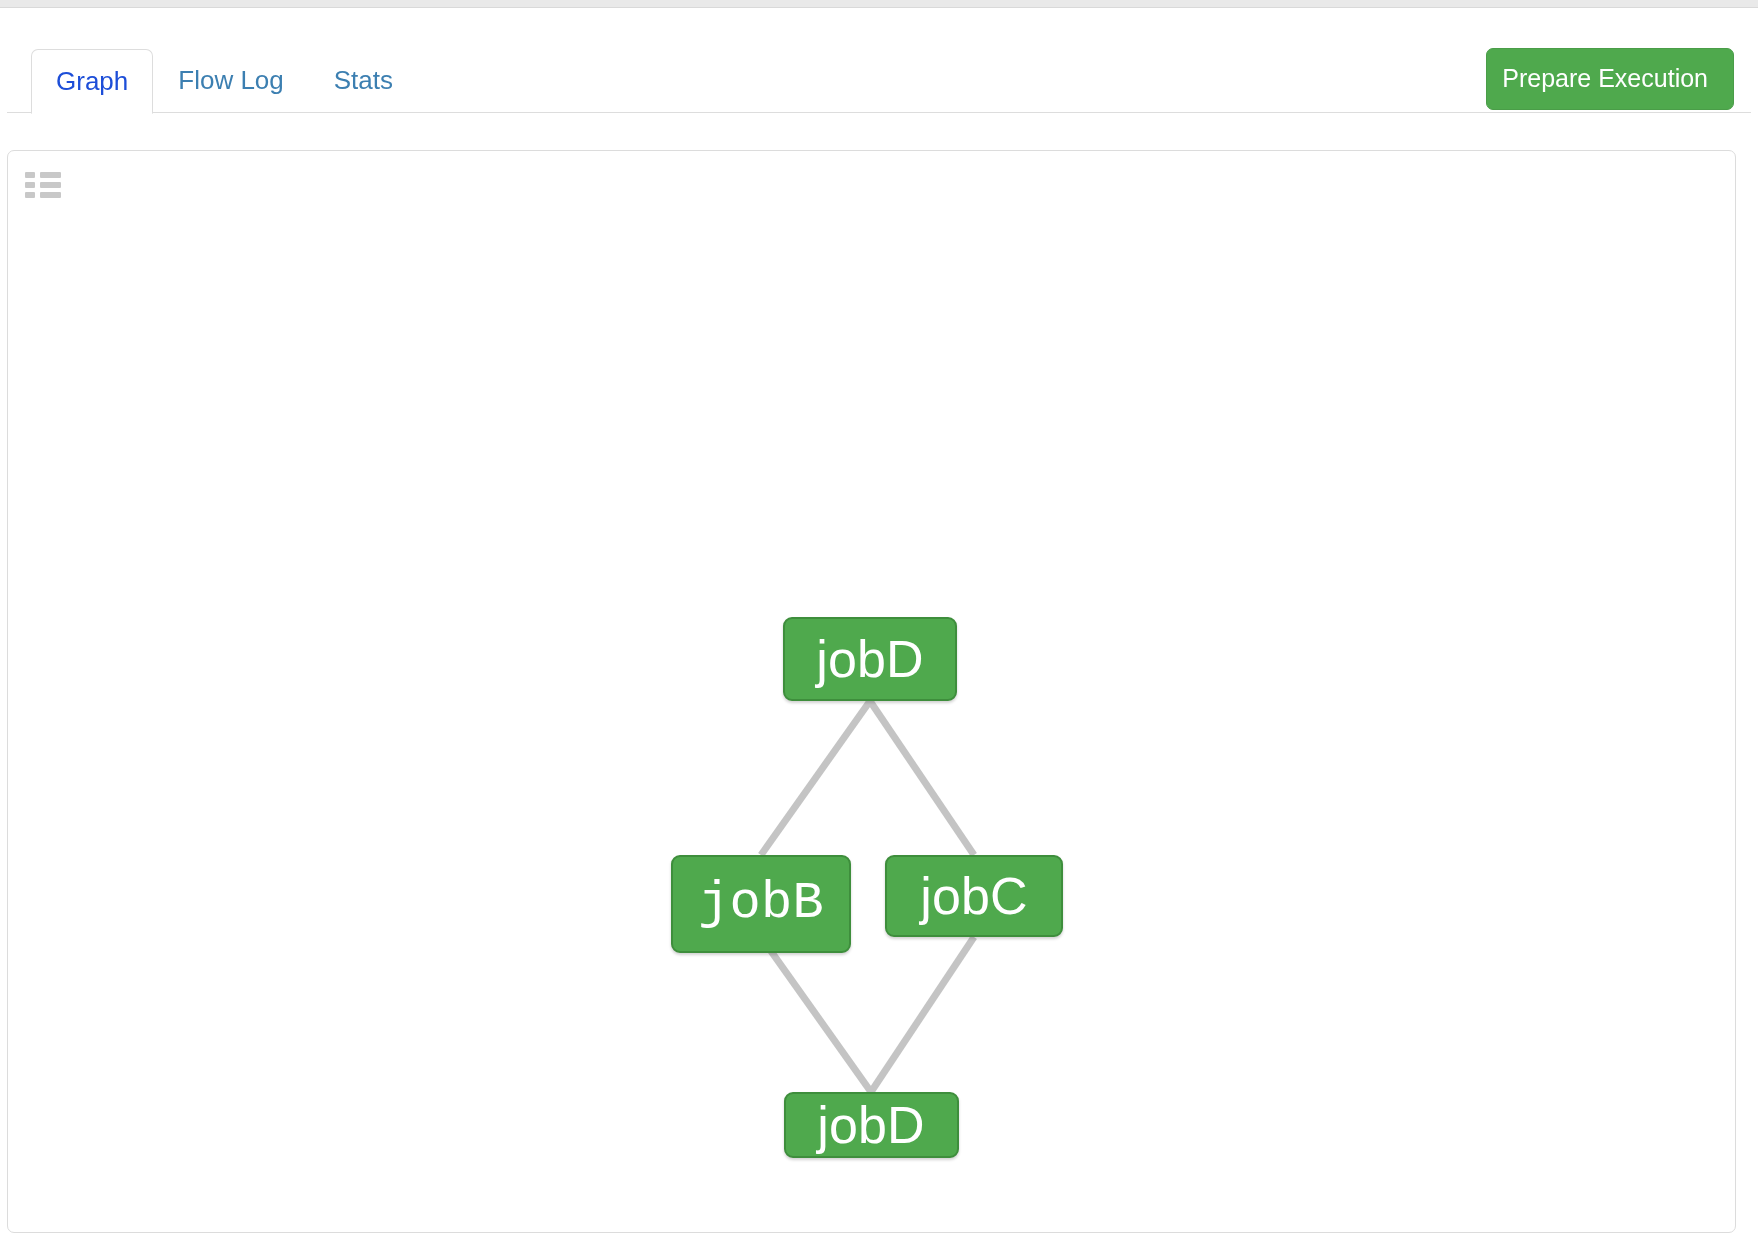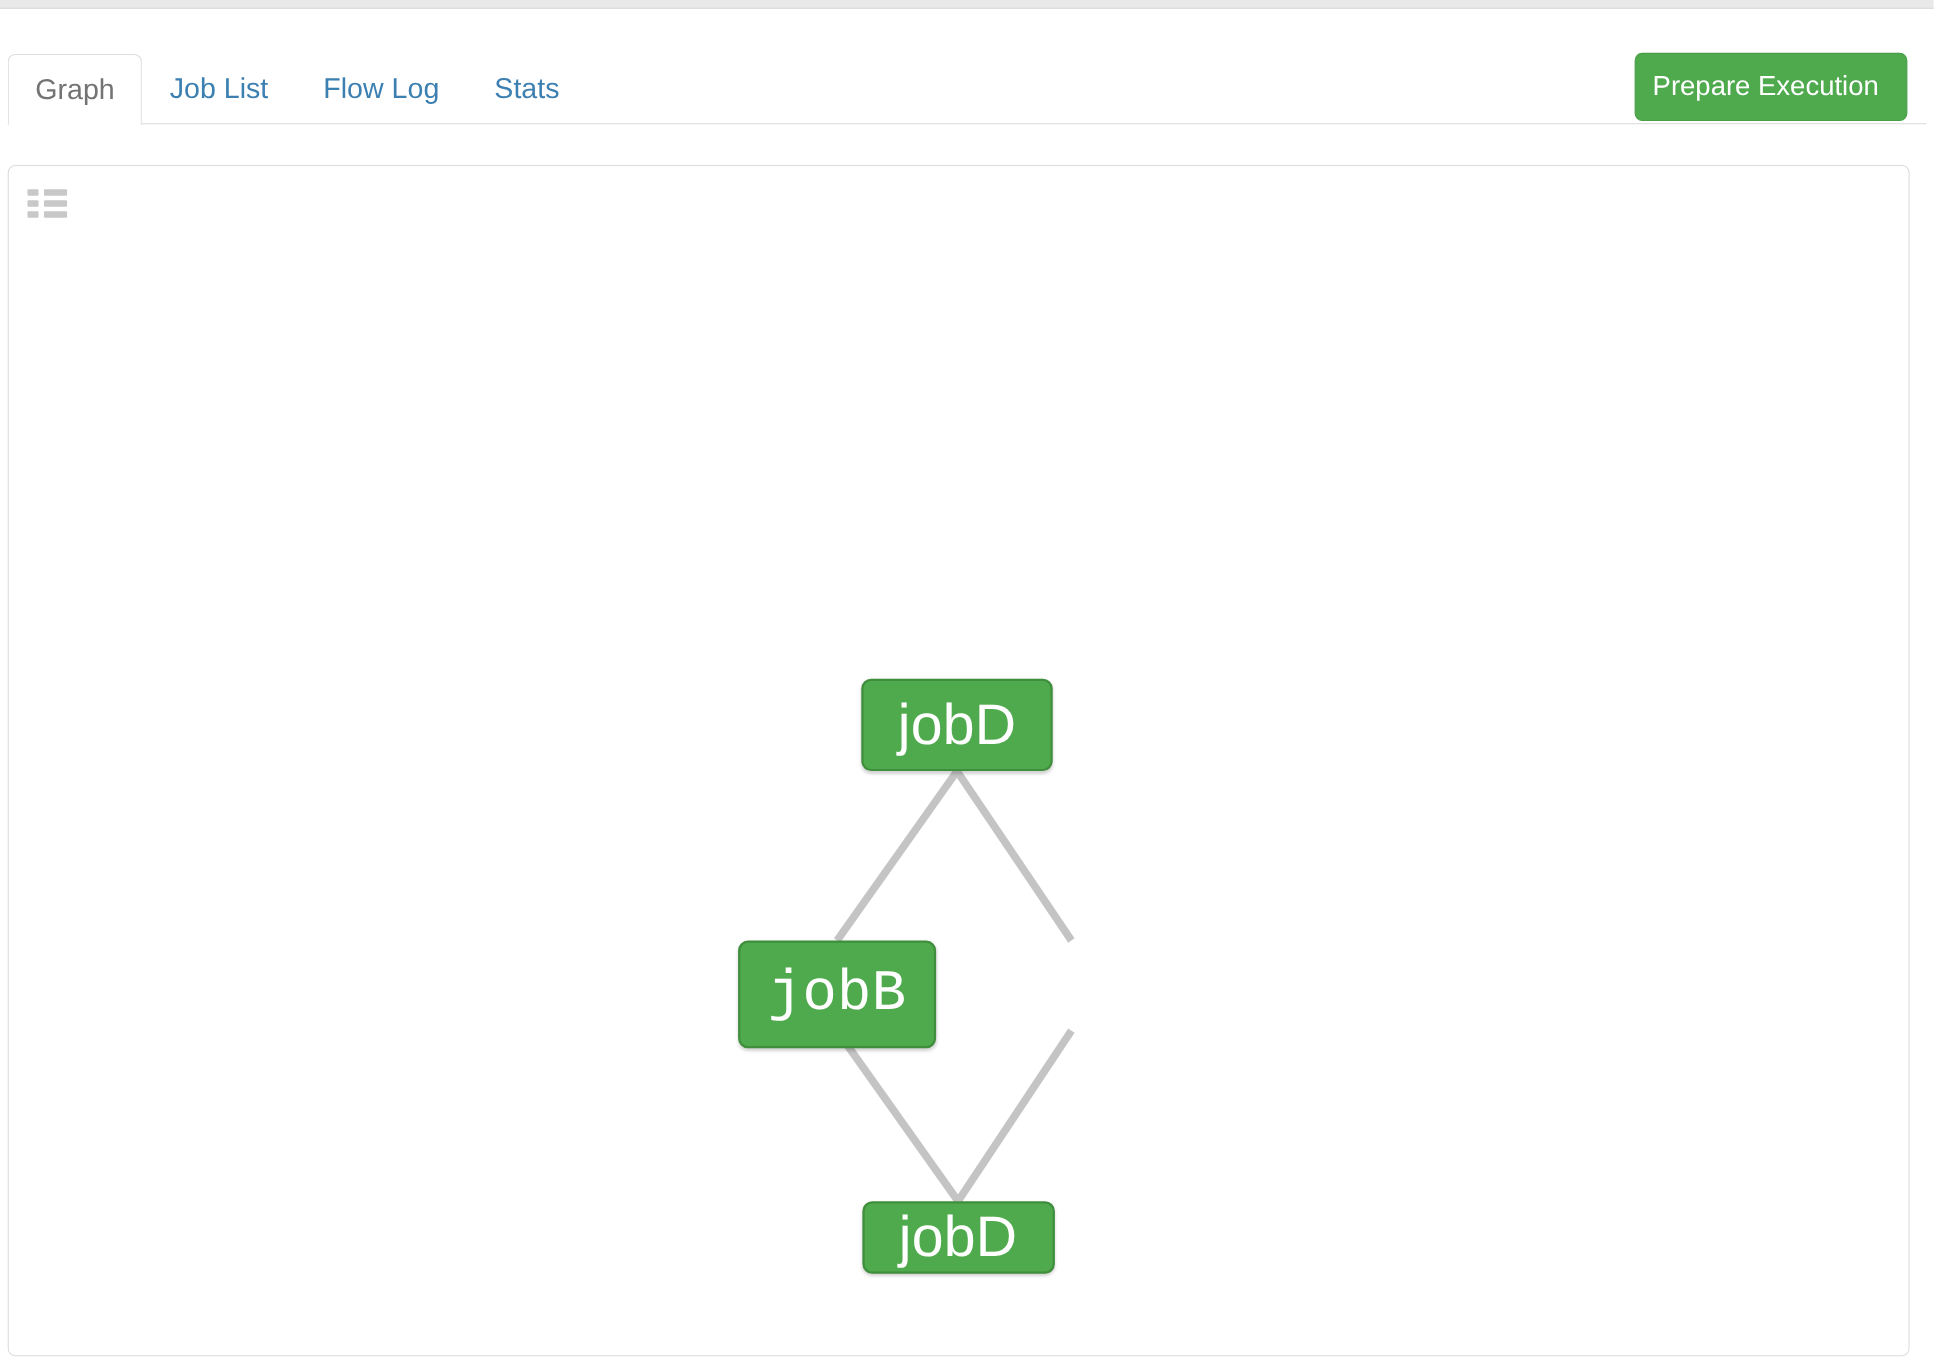--- a/index.html
+++ b/index.html
@@ -57,28 +57,29 @@
     line-height: 1;
     color: #3c7fb1;
     padding: 18px 24px 19px 24px;
     cursor: pointer;
     white-space: nowrap;
     text-decoration: none;
     box-sizing: border-box;
     border: 1px solid transparent;
   }
   .tab.active {
-    color: #737373;
+    color: #1d4ed8;
     background: #ffffff;
     border: 1px solid #dddddd;
     border-bottom-color: #ffffff;
     border-top-left-radius: 7px;
     border-top-right-radius: 7px;
     z-index: 3;
     margin-bottom: -1px;
+    margin-left: 24px;
   }
 
   
   .prepare-btn {
     position: absolute;
     right: 24px;
     top: 21px;
     background: #4fa94d;
     color: #ffffff;
     font-size: 25px;
@@ -159,21 +160,20 @@
 <body>
 
 <div id="page">
 
   <div class="top-strip"></div>
 
   <div class="tabbar">
     <div class="tabbar-line"></div>
     <div class="tabs">
       <div class="tab active">Graph</div>
-      <div class="tab">Job List</div>
       <div class="tab">Flow Log</div>
       <div class="tab">Stats</div>
     </div>
     <div class="prepare-btn">Prepare Execution</div>
   </div>
 
   <div class="graph-panel">
 
     <div class="list-icon">
       <div class="row">
@@ -192,17 +192,18 @@
 
     <svg class="dag-svg" id="dag-svg">
         <line x1="862" y1="550" x2="753" y2="704" stroke="#c4c4c4" stroke-width="7" stroke-linecap="butt"></line>
         <line x1="862" y1="550" x2="966" y2="704" stroke="#c4c4c4" stroke-width="7" stroke-linecap="butt"></line>
         <line x1="753" y1="786" x2="863" y2="941" stroke="#c4c4c4" stroke-width="7" stroke-linecap="butt"></line>
         <line x1="966" y1="786" x2="863" y2="941" stroke="#c4c4c4" stroke-width="7" stroke-linecap="butt"></line>
       </svg>
 
     <div class="node-box" id="node-jobA" style="left: 775px; top: 466px; width: 174px; height: 84px; background: rgb(79, 169, 77); border-color: rgb(62, 142, 60);">jobD</div>
     <div class="node-box" id="node-jobB" style="left: 663px; top: 704px; width: 180px; height: 98px; background: rgb(79, 169, 77); border-color: rgb(62, 142, 60); font-family: Liberation Mono, monospace;">jobB</div>
+    <div class="node-box" id="node-jobC" style="left: 877px; top: 704px; width: 178px; height: 82px; background: rgb(79, 169, 77); border-color: rgb(62, 142, 60);">jobC</div>
     <div class="node-box" id="node-jobD" style="left: 775.5px; top: 941px; width: 175px; height: 66px; background: rgb(79, 169, 77); border-color: rgb(62, 142, 60);">jobD</div>
 
   </div>
 
 </div>
 
 </body></html>

